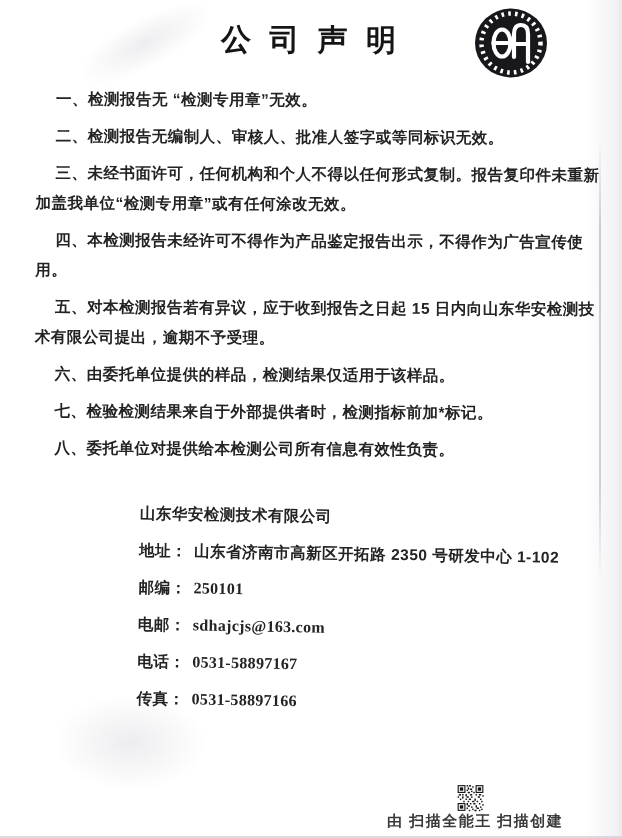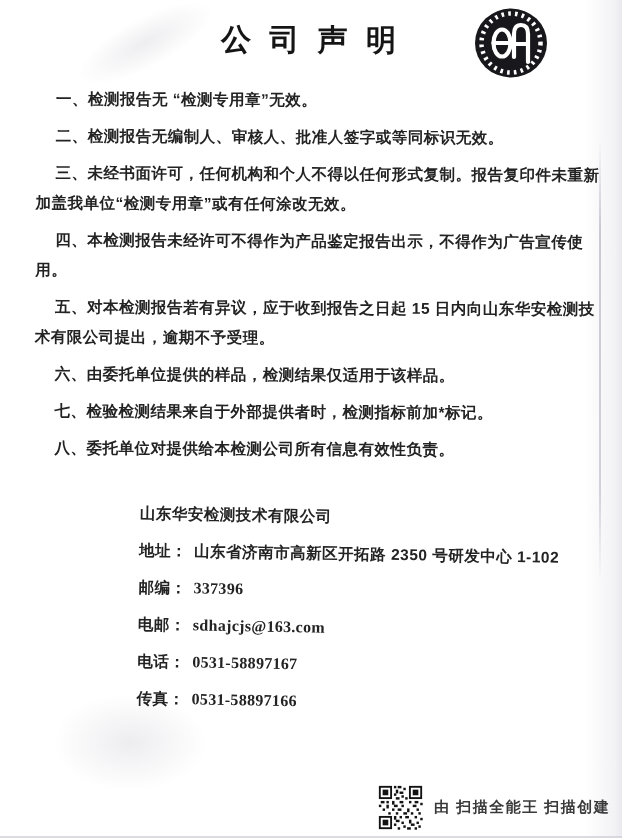--- a/index.html
+++ b/index.html
@@ -57,21 +57,21 @@
   .contact {
     position: absolute; top: 508px; left: 140px; width: 430px;
     transform: rotate(1deg); transform-origin: 320px 0;
     font-weight: 700; color: #232323;
   }
   .contact-row { margin: 0 0 15px 0; line-height: 22px; font-size: 15.5px; letter-spacing: 0.5px; }
   .contact-row .val { margin-left: 7px; }
   .contact-row .val.latin { font-family: "Liberation Serif", serif; font-size: 16px; letter-spacing: 0.3px; }
 
   
-  .scan-footer { position: absolute; left: 377px; top: 784px; height: 47px; display: flex; align-items: center; }
+  .scan-footer { position: absolute; left: 377px; top: 784px; height: 47px; display: flex; align-items: center; flex-direction: column; }
   .qr { width: 47px; height: 47px; background: #fff; }
   .scan-note {
     margin-left: 10px; font-size: 15px; font-weight: 600;
     letter-spacing: 1.5px; color: #3a3a3a; white-space: nowrap;
   }
 </style>
 </head>
 <body>
 
 <div class="sheet">
@@ -104,21 +104,21 @@
     <p class="stmt">七、检验检测结果来自于外部提供者时，检测指标前加*标记。</p>
     <p class="stmt">八、委托单位对提供给本检测公司所有信息有效性负责。</p>
   </div>
 
   <div class="contact">
     <div class="contact-row">山东华安检测技术有限公司</div>
     <div class="contact-row">
       <span>地址：</span><span class="val">山东省济南市高新区开拓路 2350 号研发中心 1-102</span>
     </div>
     <div class="contact-row">
-      <span>邮编：</span><span class="val latin">337396</span>
+      <span>邮编：</span><span class="val latin">250101</span>
     </div>
     <div class="contact-row">
       <span>电邮：</span><span class="val latin">sdhajcjs@163.com</span>
     </div>
     <div class="contact-row">
       <span>电话：</span><span class="val latin">0531-58897167</span>
     </div>
     <div class="contact-row">
       <span>传真：</span><span class="val latin">0531-58897166</span>
     </div>

